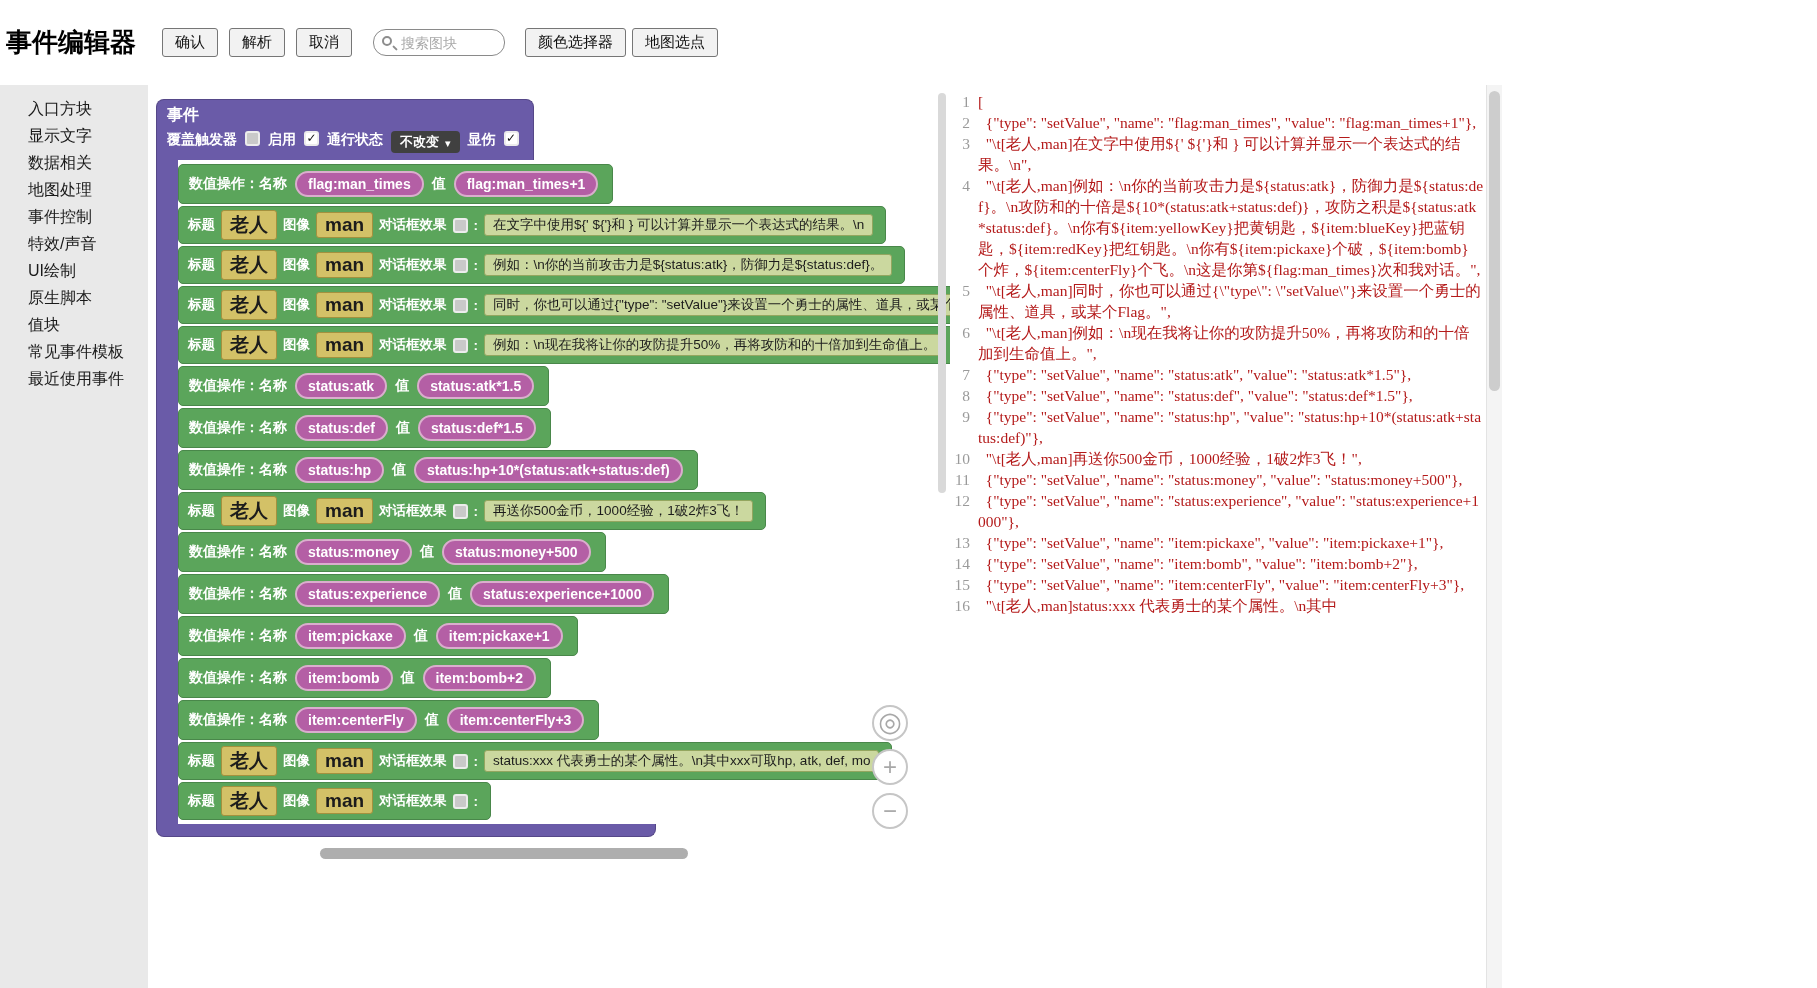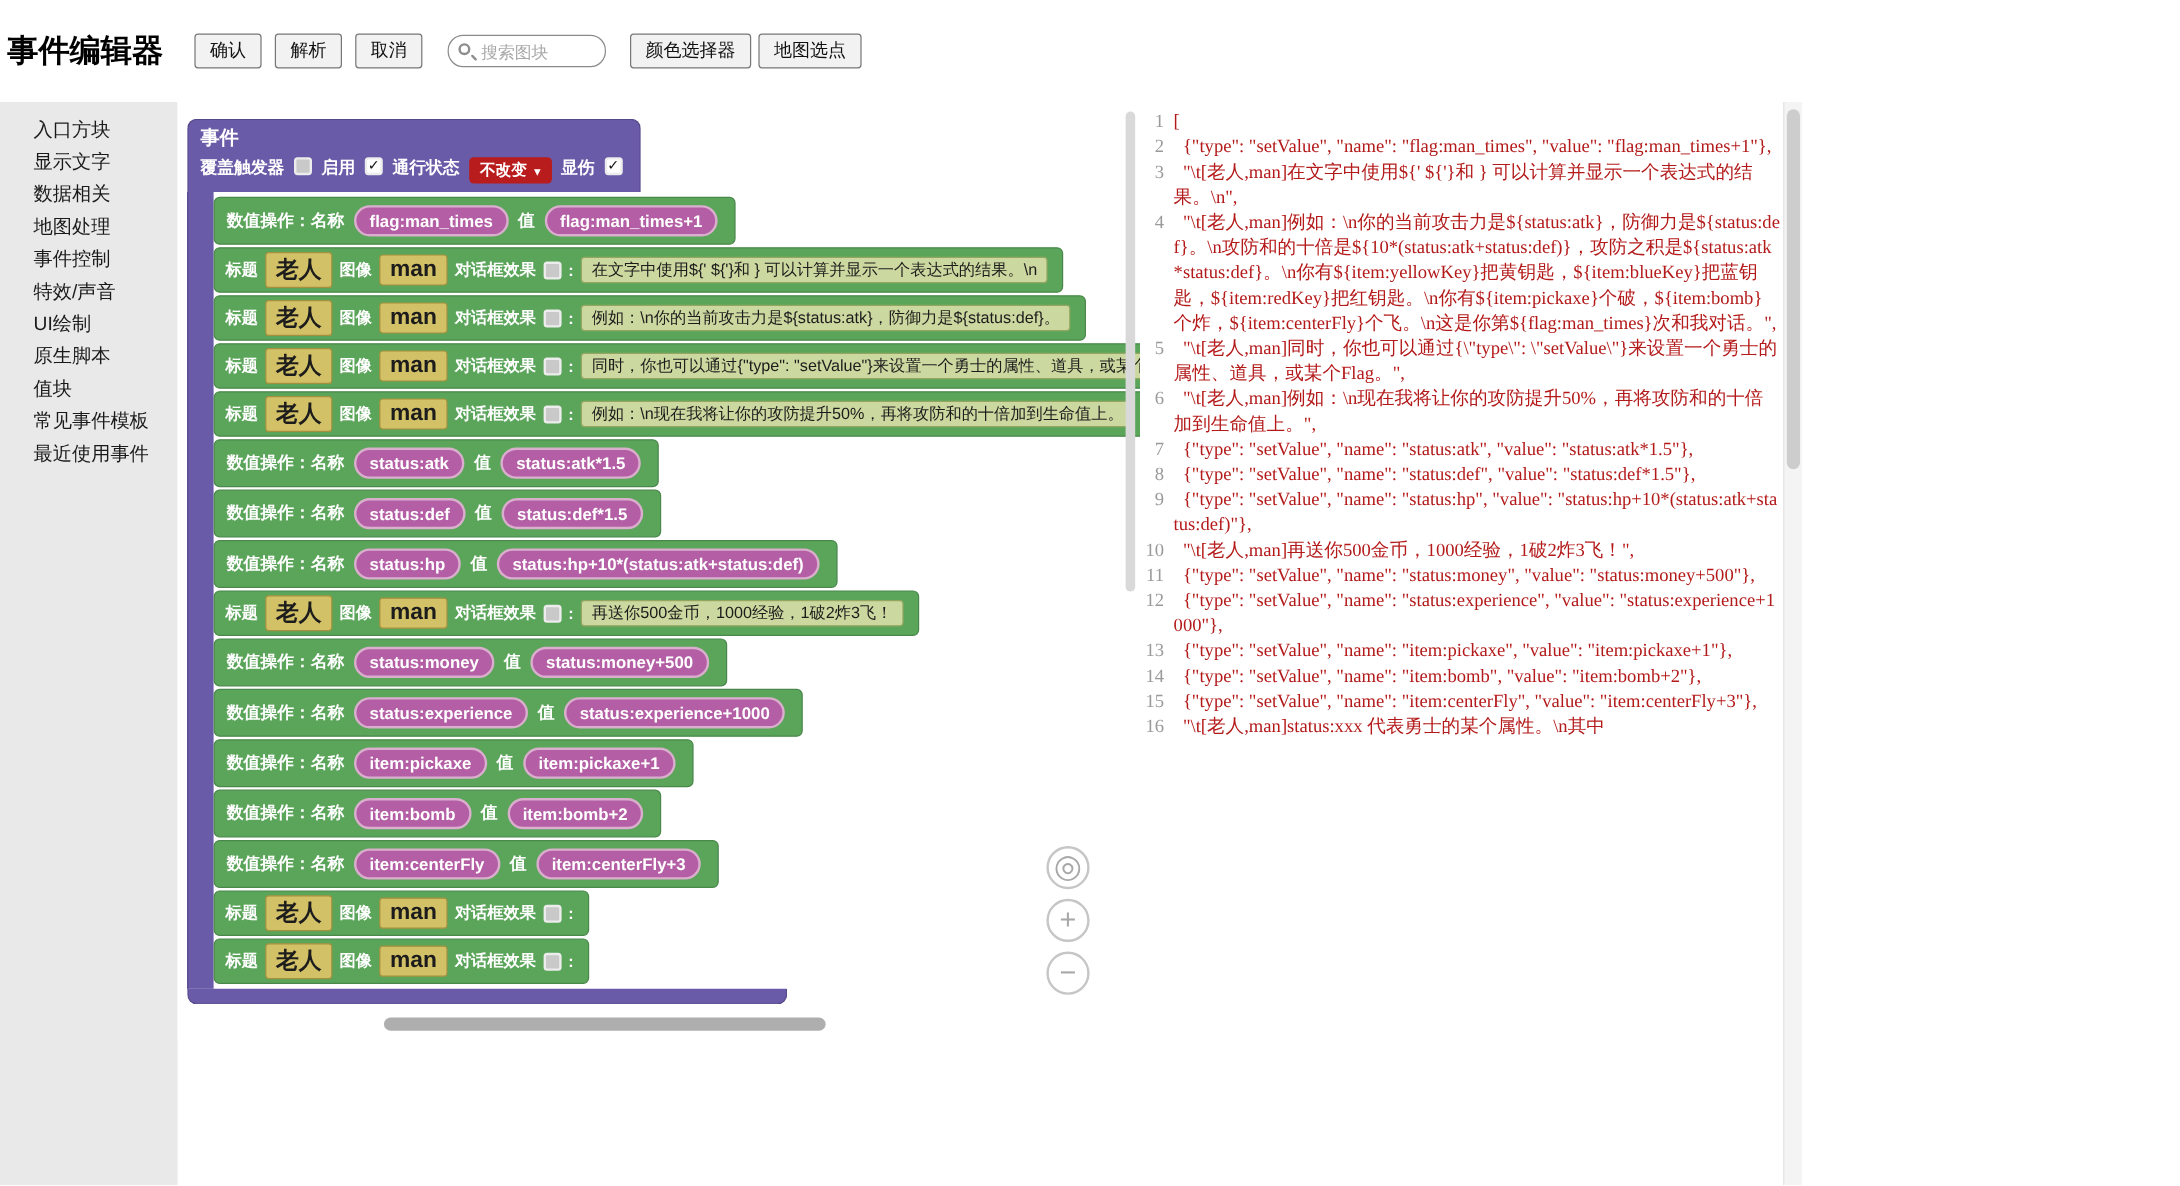--- a/index.html
+++ b/index.html
@@ -31,21 +31,21 @@
   .eb-settings { display:flex; align-items:flex-start; gap:8px; color:#fff; font-size:14px; font-weight:bold; white-space:nowrap; }
   .eb-body { display:flex; }
   .eb-spine { width:22px; background:#6a5ba8; border-left:1px solid #554788; }
   .eb-stack { padding:2px 0; }
   .eb-foot { width:500px; height:13px; background:#6a5ba8; border:1px solid #554788; border-top:none; border-radius:0 0 8px 8px; }
 
   .cb { display:inline-block; width:15px; height:15px; background:#c9c9c9; border:2px solid #ececec; border-radius:3px; text-align:center; line-height:11px; font-size:12px; color:#111; flex:none; cursor:pointer; }
   .cb.checked { background:#fff; }
   .cb.checked::after { content:"✓"; font-weight:bold; }
 
-  .dd { display:inline-flex; align-items:center; gap:6px; background:#b91c1c; color:#fff; border-radius:4px; padding:2px 9px; font-size:13px; font-weight:bold; cursor:pointer; }
+  .dd { display:inline-flex; align-items:center; gap:6px; background:#404040; color:#fff; border-radius:4px; padding:2px 9px; font-size:13px; font-weight:bold; cursor:pointer; }
   .dd-arrow::after { content:"▾"; font-size:11px; }
 
   .block { display:flex; align-items:center; gap:8px; background:#5ba55b; border:1px solid #49874a; border-radius:5px; width:max-content; margin:2px 0; white-space:nowrap; }
   .block.setvalue { padding:6px 14px 6px 10px; }
   .block.dialog { padding:3px 12px 3px 9px; gap:6px; }
   .blabel { color:#fff; font-size:14px; font-weight:bold; }
   .block.dialog .blabel { font-size:13.5px; }
   .pill { background:#b45fa5; border:2px solid #daaecd; border-radius:14px; color:#fff; font-size:14px; font-weight:bold; padding:3px 11px; cursor:text; }
   .tanfield { background:#d3c167; border:1px solid #a3913e; border-radius:3px; color:#1c1c1c; font-size:19px; font-weight:bold; padding:1px 8px; cursor:pointer; }
   .textfield { background:#cbd89f; border:1px solid #93a65f; border-radius:3px; color:#1c1c1c; font-size:13.5px; padding:1px 8px; cursor:text; }
@@ -250,20 +250,21 @@
             </div>
 
             <div class="block dialog">
               <span class="blabel">标题</span>
               <span class="tanfield">老人</span>
               <span class="blabel">图像</span>
               <span class="tanfield">man</span>
               <span class="blabel">对话框效果</span>
               <span class="cb"></span>
               <span class="blabel">:</span>
+              <span class="textfield">status:xxx 代表勇士的某个属性。\n其中xxx可取hp, atk, def, mo</span>
             </div>
 
             <div class="block dialog">
               <span class="blabel">标题</span>
               <span class="tanfield">老人</span>
               <span class="blabel">图像</span>
               <span class="tanfield">man</span>
               <span class="blabel">对话框效果</span>
               <span class="cb"></span>
               <span class="blabel">:</span>

